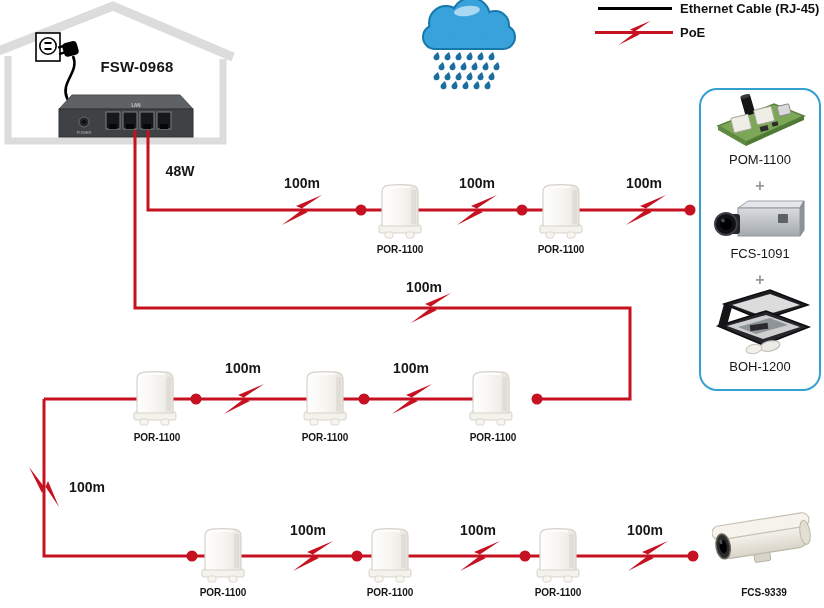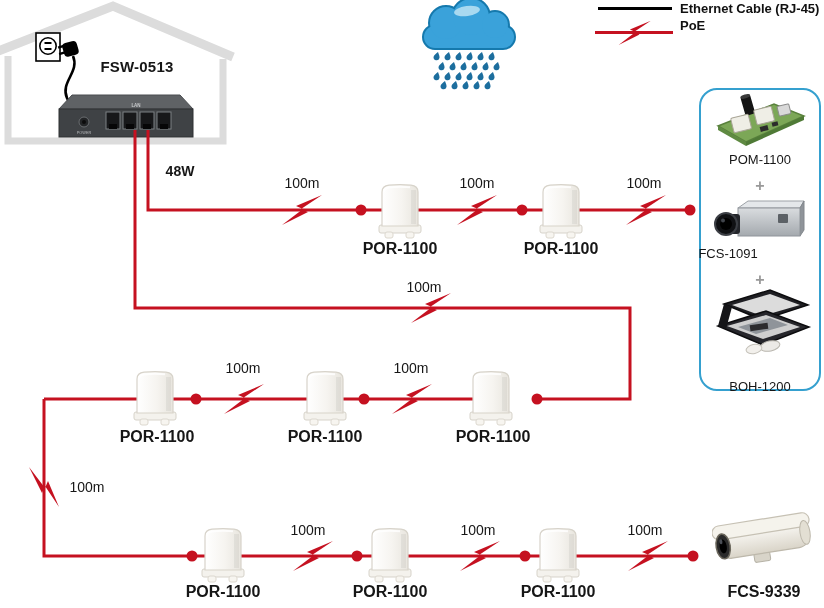--- a/index.html
+++ b/index.html
@@ -4,22 +4,22 @@
 <style>
   :root{
     --poe-red:#c51120; --ethernet-black:#000000; --kit-border:#35a0cf;
     --house-outline:#dcdcdc; --cloud-fill:#3aa2da; --rain-drop:#1c6e9e;
   }
   *{box-sizing:border-box;margin:0;padding:0}
   body{background:#fff;font-family:"Liberation Sans",sans-serif;}
   #canvas{position:relative;width:824px;height:608px;background:#fff;overflow:hidden;}
   .abs{position:absolute;}
   .lbl{position:absolute;transform:translate(-50%,-50%);white-space:nowrap;color:#161616;}
-  .dist{font-size:14px;font-weight:400;}
-  .devlbl{font-size:16px;font-weight:600;}
+  .dist{font-size:14px;font-weight:700;}
+  .devlbl{font-size:10px;font-weight:600;}
   .kitlbl{font-size:13px;font-weight:400;}
   .plus{font-size:16px;font-weight:700;color:#999;}
   .fsw{font-size:15px;font-weight:800;letter-spacing:.2px;}
   .w48{font-size:14px;font-weight:600;margin-left:40px;}
   .legend-text{position:absolute;font-size:13px;font-weight:600;color:#111;white-space:nowrap;}
   .legend-line{position:absolute;height:3px;}
   #kitbox{position:absolute;left:699px;top:88px;width:122px;height:303px;
           border:2.5px solid var(--kit-border);border-radius:18px;background:transparent;}
   svg{display:block}
 </style>
@@ -172,24 +172,24 @@
     </g>
   </svg>
 
   <div>
     <div class="legend-line" style="left:598px;top:7px;width:74px;background:var(--ethernet-black,#000)"></div>
     <div class="legend-text" style="left:680px;top:1px">Ethernet Cable (RJ-45)</div>
     <div class="legend-line" style="left:595px;top:31px;width:78px;background:var(--poe-red,#c51120)"></div>
     <svg class="abs" style="left:616px;top:19px" width="40" height="28" viewBox="0 0 47 33">
       <use href="#sym-bolt" transform="translate(3,2) scale(0.95)"></use>
     </svg>
-    <div class="legend-text" style="left:680px;top:18px">PoE</div>
+    <div class="legend-text" style="left:680px;top:25px">PoE</div>
   </div>
 
-  <div class="lbl fsw" style="left:137px;top:66px">FSW-0513</div>
+  <div class="lbl fsw" style="left:137px;top:66px">FSW-0968</div>
   <div class="lbl w48" style="left:140px;top:171px">48W</div>
 
   <svg class="abs" style="left:375px;top:182px" width="50" height="58">
       <use href="#sym-por"></use>
     </svg>
   <svg class="abs" style="left:536px;top:182px" width="50" height="58">
       <use href="#sym-por"></use>
     </svg>
   <svg class="abs" style="left:130px;top:369px" width="50" height="58">
       <use href="#sym-por"></use>
@@ -252,35 +252,35 @@
   <svg class="abs" style="left:712px;top:196px" width="95" height="48" viewBox="0 0 95 48">
     <polygon points="26,12 36,5 92,5 88,12" fill="#e4e7ea" stroke="#9da2a7" stroke-width="1"></polygon>
     <polygon points="88,12 92,5 92,34 88,40" fill="#8f949a" stroke="#82878c" stroke-width="1"></polygon>
     <rect x="26" y="12" width="62" height="28" fill="url(#boxcamGrad)" stroke="#8f949a" stroke-width="1"></rect>
     <rect x="66" y="18" width="10" height="9" rx="1" fill="#5c6166"></rect>
     <rect x="10" y="18" width="18" height="20" rx="3" fill="#23252a"></rect>
     <circle cx="14" cy="28" r="11" fill="#101114" stroke="#3c3f45" stroke-width="2"></circle>
     <circle cx="14" cy="28" r="6" fill="#000"></circle>
     <circle cx="11" cy="24.5" r="2" fill="#41454c"></circle>
   </svg>
-  <div class="lbl kitlbl" style="left:728px;top:253px">FCS-1091</div>
+  <div class="lbl kitlbl" style="left:760px;top:253px">FCS-1091</div>
   <div class="lbl plus" style="left:760px;top:280px">+</div>
 
   <svg class="abs" style="left:708px;top:288px" width="105" height="68" viewBox="0 0 105 68">
     <polygon points="16,16 62,2 100,17 54,32" fill="#1f1f23" stroke="#0c0c0e" stroke-width="1.5"></polygon>
     <polygon points="24,17 62,6 92,17 54,28" fill="#dcdcdc"></polygon>
     <polygon points="10,38 58,23 101,39 55,57" fill="#26262b" stroke="#0c0c0e" stroke-width="1.5"></polygon>
     <polygon points="19,38 58,27 92,39 55,51" fill="#cfcfcf"></polygon>
     <polygon points="30,39 62,30 80,37 48,46" fill="#8f949a"></polygon>
     <rect x="42" y="36" width="18" height="6" fill="#2b2b2e" transform="rotate(-8 51 39)"></rect>
     <polygon points="10,38 16,16 24,19 18,41" fill="#151518"></polygon>
     <ellipse cx="62" cy="58" rx="10" ry="5" fill="#eceae6" stroke="#b9b6ae" stroke-width="1" transform="rotate(-12 62 58)"></ellipse>
     <ellipse cx="46" cy="61" rx="8" ry="4.5" fill="#f2f0ec" stroke="#c4c1b9" stroke-width="1" transform="rotate(-12 46 61)"></ellipse>
   </svg>
-  <div class="lbl kitlbl" style="left:760px;top:386px">BOH-1200</div>
+  <div class="lbl kitlbl" style="left:760px;top:366px">BOH-1200</div>
 
   <svg class="abs" style="left:712px;top:510px" width="105" height="64" viewBox="0 0 105 64">
     <g transform="rotate(-9 52 32)">
       <rect x="40" y="42" width="16" height="9" rx="2" fill="#d8d4c9" stroke="#b5b1a5" stroke-width="1"></rect>
       <rect x="6" y="16" width="92" height="27" rx="12" fill="url(#camGrad)" stroke="#bdb8ab" stroke-width="1.2"></rect>
       <rect x="2" y="9" width="98" height="14" rx="7" fill="#f5f3ec" stroke="#c6c1b4" stroke-width="1.2"></rect>
       <ellipse cx="94" cy="29" rx="5" ry="12" fill="#e3dfd3" stroke="#bdb8ab" stroke-width="1"></ellipse>
       <ellipse cx="11" cy="30" rx="7" ry="12.5" fill="#2a2a2a" stroke="#6b675c" stroke-width="1.5"></ellipse>
       <ellipse cx="11" cy="30" rx="3.6" ry="7" fill="#000"></ellipse>
       <ellipse cx="9.5" cy="25" rx="1.5" ry="2.5" fill="#4a4e55"></ellipse>

